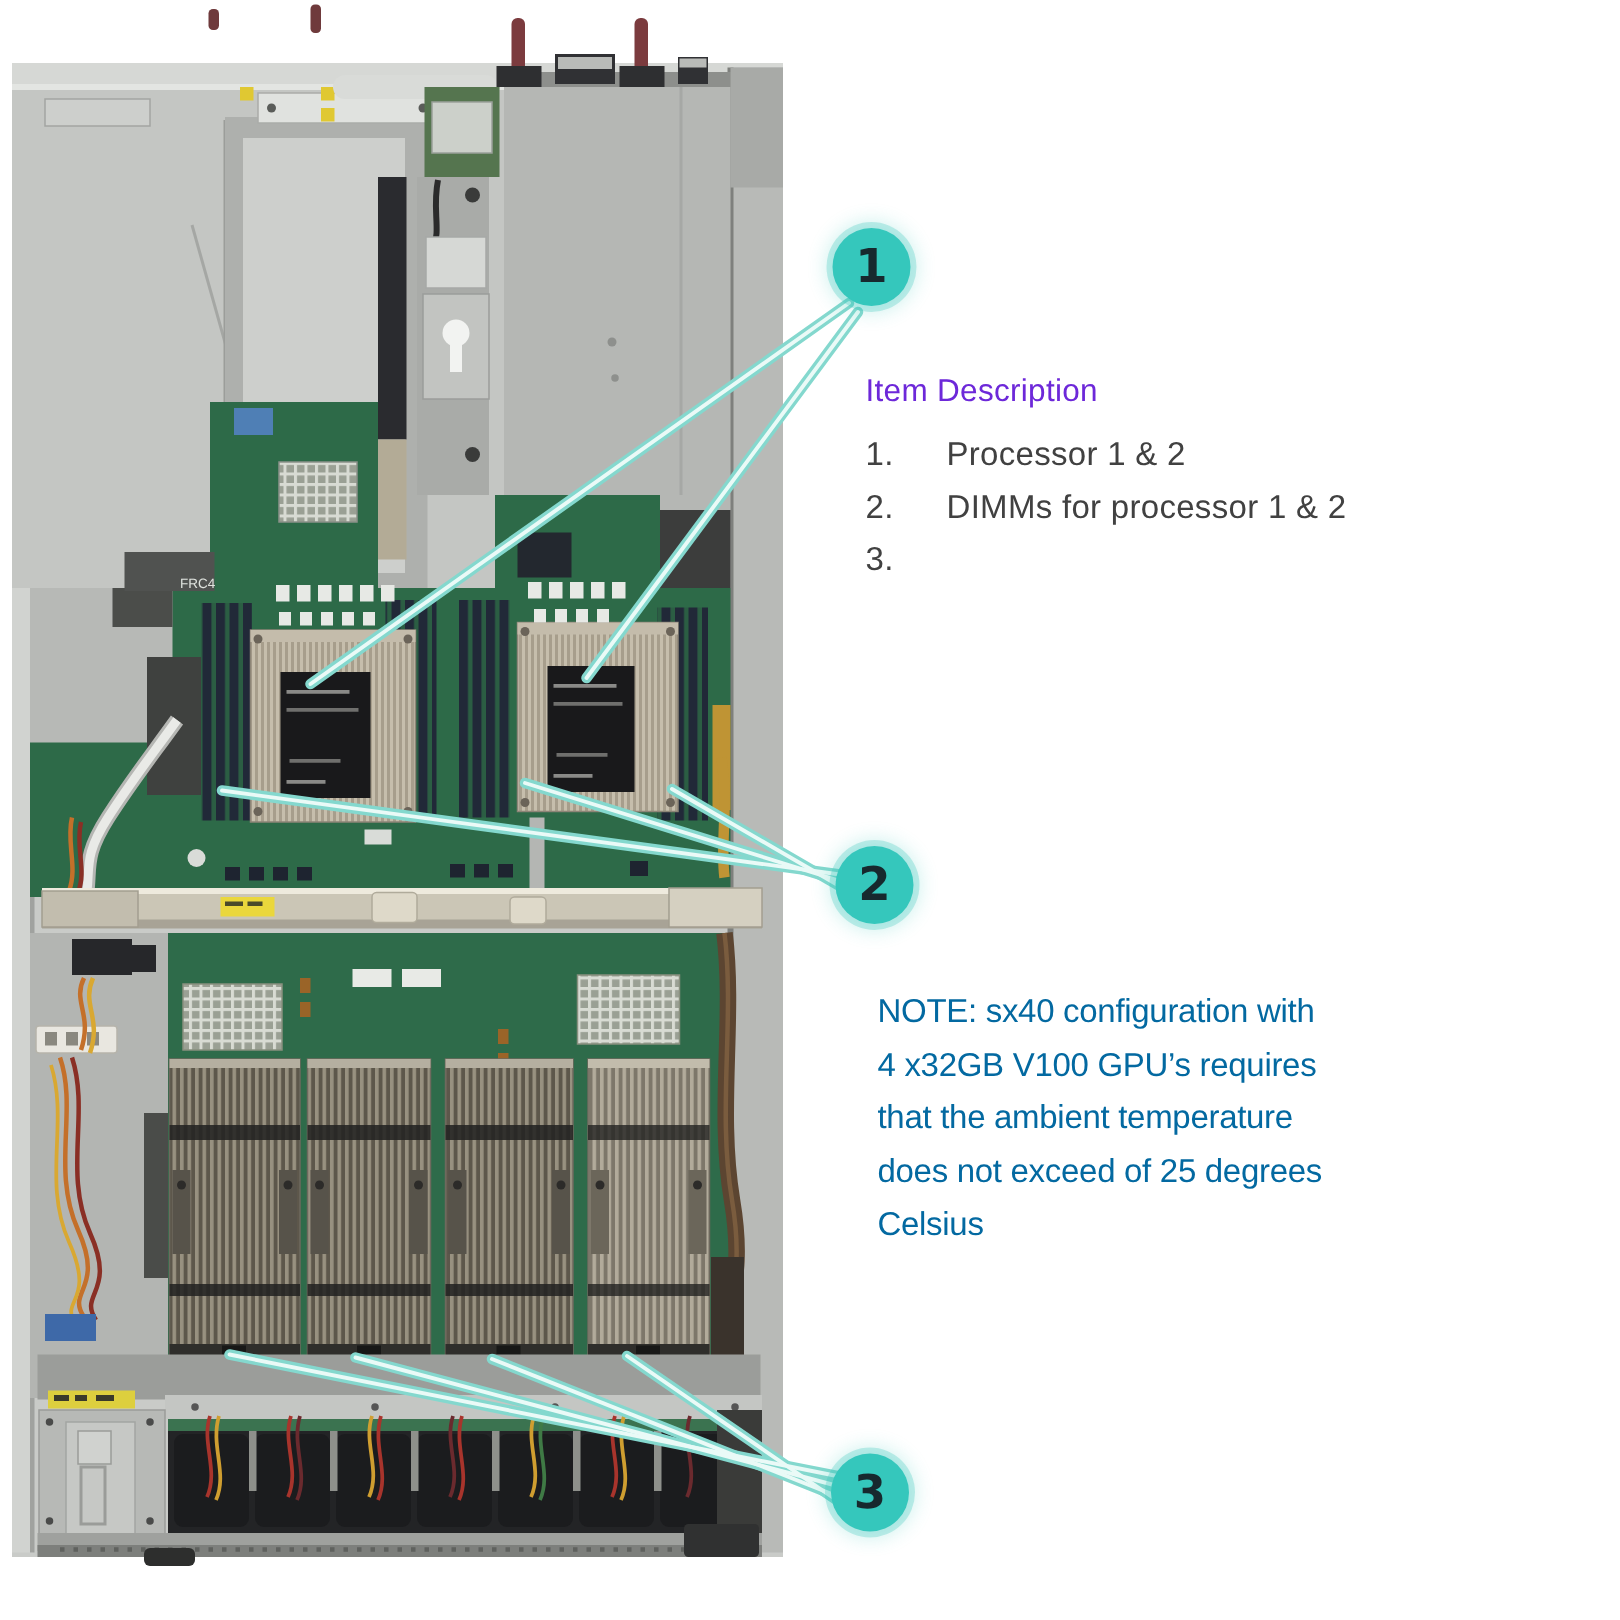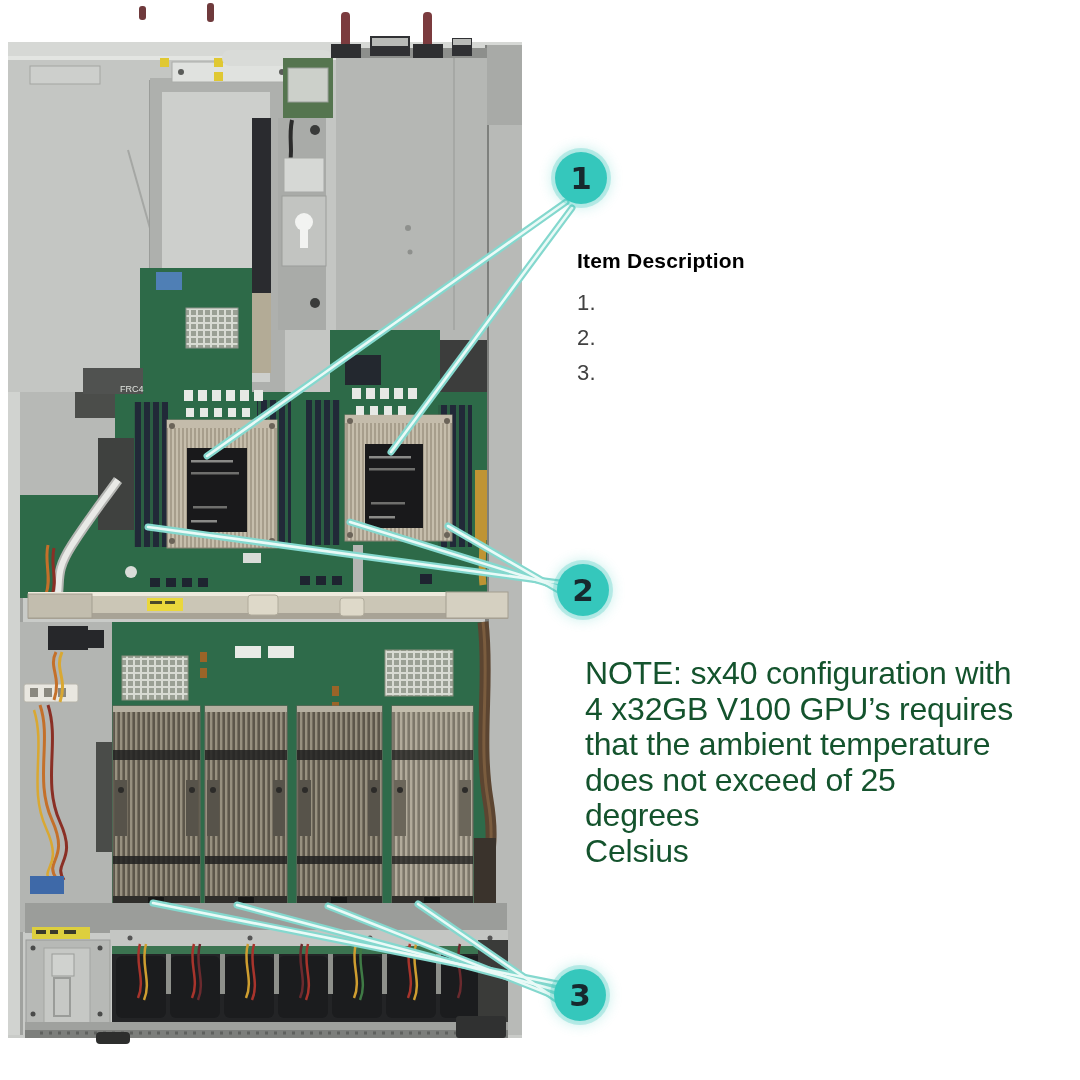--- a/index.html
+++ b/index.html
@@ -8,25 +8,25 @@
   svg{position:absolute;left:0;top:0;}
   .callout{position:absolute;width:52px;height:52px;border-radius:50%;
            background:var(--callout,#35c7bc);
            box-shadow:0 0 0 4px rgba(53,199,188,.28),0 0 12px 5px rgba(53,199,188,.22);
            display:flex;align-items:center;justify-content:center;
            font-family:"DejaVu Sans",sans-serif;font-weight:bold;font-size:31px;color:#17292e;}
   #callout-1{left:555px;top:152px;}
   #callout-2{left:557px;top:564px;}
   #callout-3{left:554px;top:969px;}
   .legend{position:absolute;left:577px;top:249px;width:480px;color:#414141;}
-  .legend-title{font-weight:bold;font-size:21px;color:#000000;margin-bottom:12px;letter-spacing:.2px;}
+  .legend-title{font-weight:normal;font-size:21px;color:#6d28d9;margin-bottom:12px;letter-spacing:.2px;}
   .legend-row{display:flex;font-size:22px;letter-spacing:.2px;line-height:35px;}
   .legend-row .num{width:54px;flex:0 0 54px;}
-  .note{position:absolute;left:585px;top:656px;width:430px;font-size:32px;line-height:35.5px;
-        color:#14532d;letter-spacing:-.2px;white-space:pre-line;}
+  .note{position:absolute;left:585px;top:656px;width:430px;font-size:22px;line-height:35.5px;
+        color:#0369a1;letter-spacing:-.2px;white-space:pre-line;}
 </style>
 </head>
 <body>
 
 <div class="canvas">
 
   <svg width="1080" height="1080" viewBox="0 0 1080 1080">
     <defs>
       <pattern id="cpufin" width="4" height="8" patternUnits="userSpaceOnUse">
         <rect width="4" height="8" fill="#a79e8c"></rect>
@@ -405,23 +405,25 @@
   </svg>
 
   <div class="callout" id="callout-1">1</div>
   <div class="callout" id="callout-2">2</div>
   <div class="callout" id="callout-3">3</div>
 
   <div class="legend">
     <div class="legend-title">Item Description</div>
     <div class="legend-row">
       <span class="num">1.</span>
+      <span class="txt">Processor 1 &amp; 2</span>
     </div>
     <div class="legend-row">
       <span class="num">2.</span>
+      <span class="txt">DIMMs for processor 1 &amp; 2</span>
     </div>
     <div class="legend-row">
       <span class="num">3.</span>
     </div>
   </div>
 
   <div class="note">NOTE: sx40 configuration with
 4 x32GB V100 GPU’s requires
 that the ambient temperature
 does not exceed of 25 degrees

